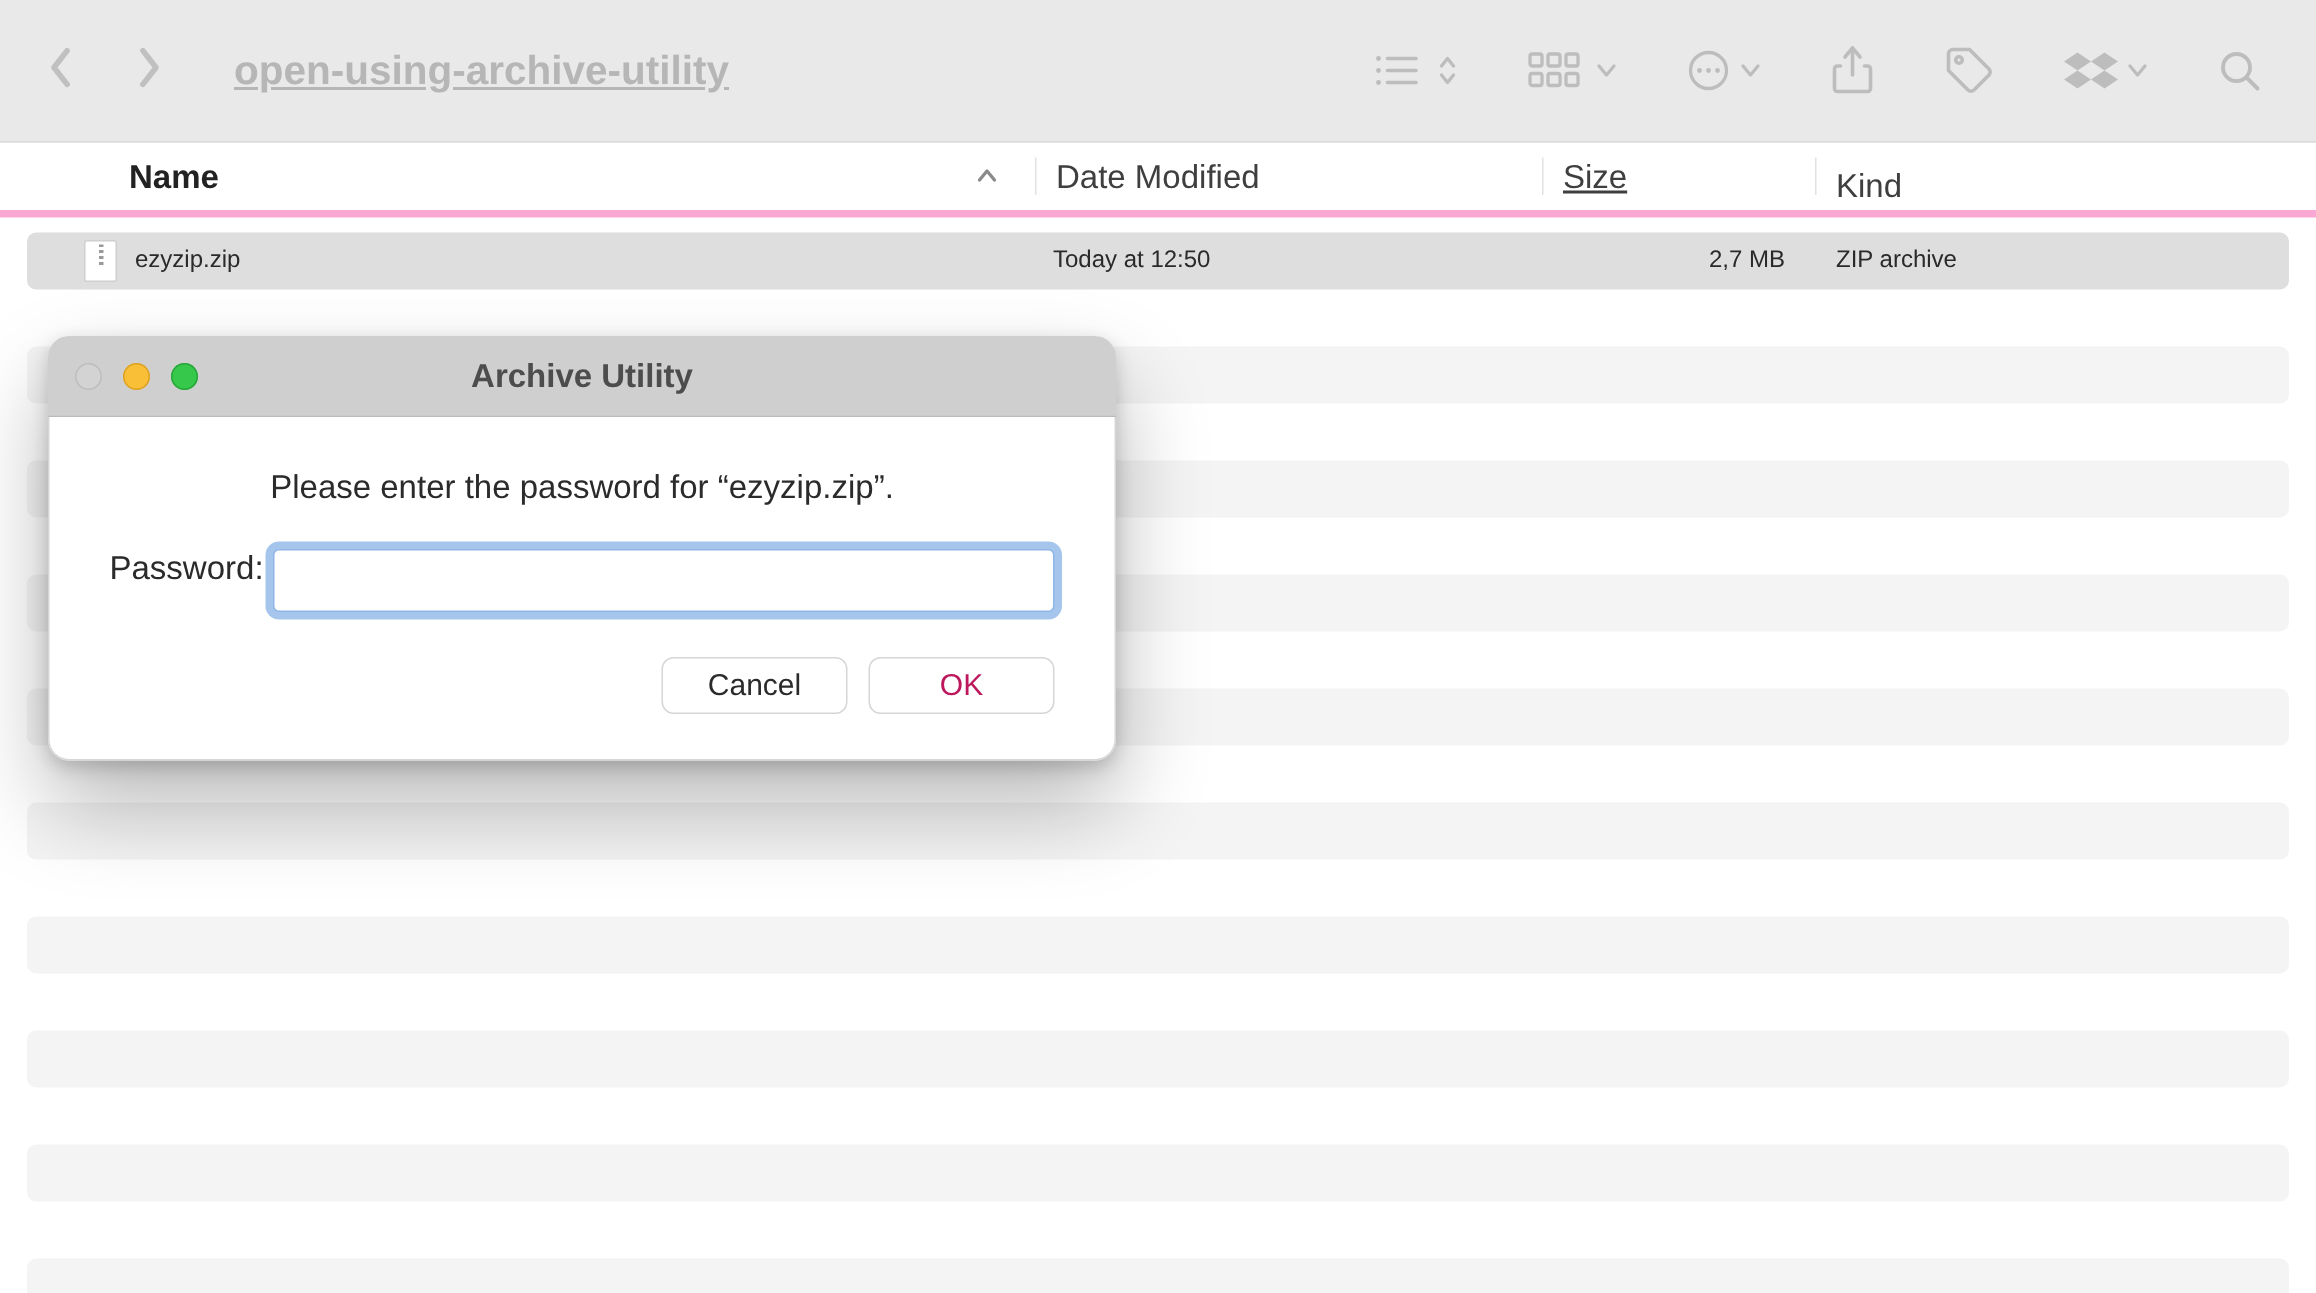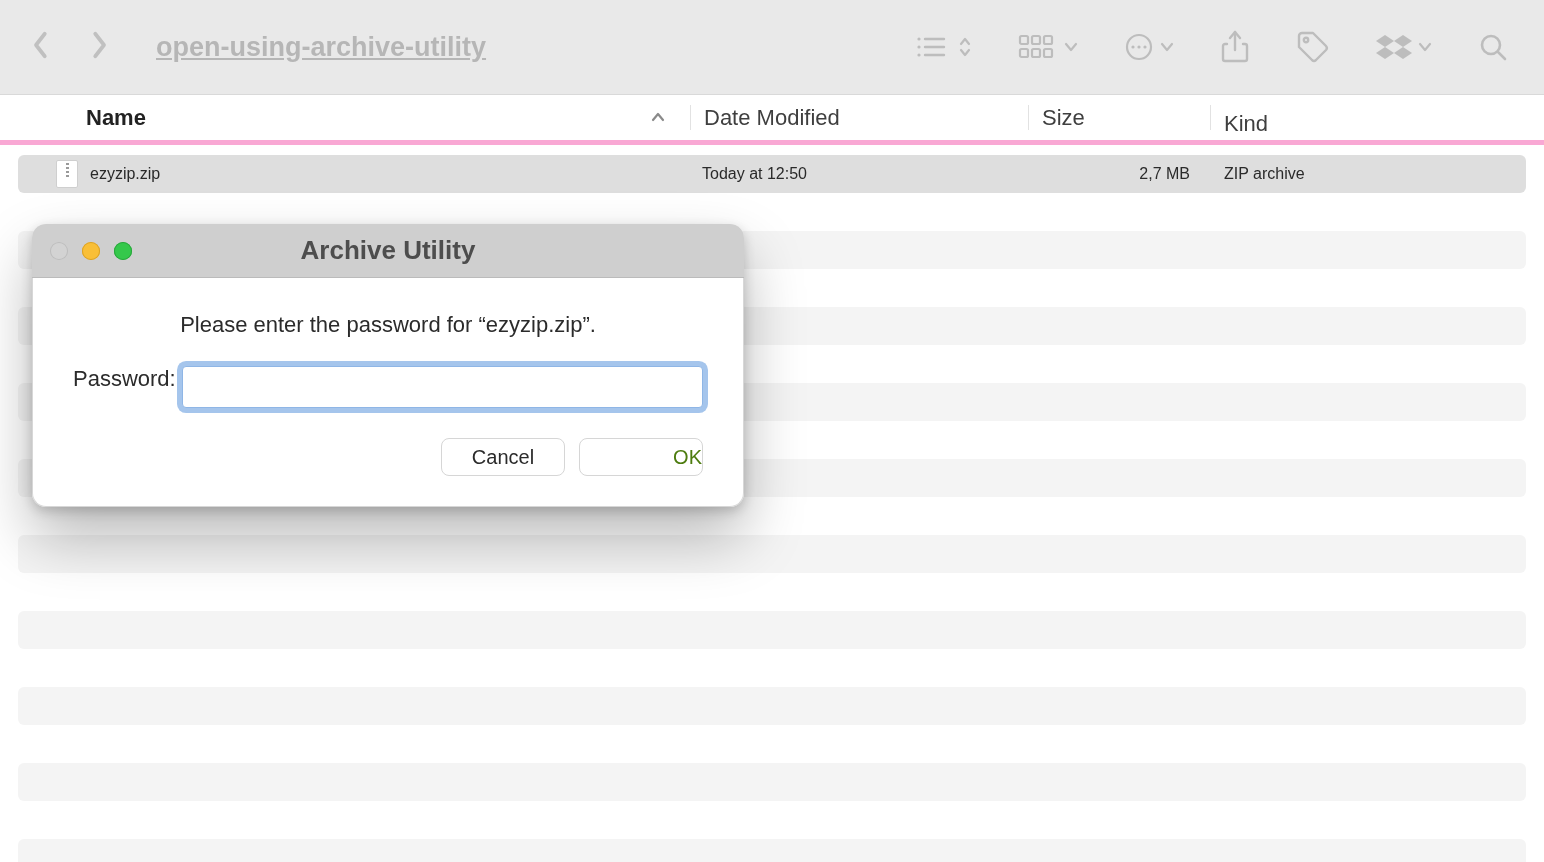--- a/index.html
+++ b/index.html
@@ -43,21 +43,21 @@
     height: 50px;
     display: flex;
     align-items: center;
     font-size: 22px;
     color: #3f3f3f;
     border-bottom: 5px solid #f9a8d4;
     position: relative;
   }
   .col-name { width: 690px; padding-left: 86px; font-weight: 700; color: #222; display:flex; align-items:center; justify-content: space-between; padding-right: 24px;}
   .col-date { width: 338px; padding-left: 14px; }
-  .col-size { width: 182px; padding-left: 14px; }
+  .col-size { width: 182px; padding-left: 14px; text-decoration: underline; }
   .col-kind { flex: 1; padding-left: 14px; margin-top: 12px; }
   .col-sep { position: absolute; top: 10px; bottom: 10px; width: 1px; background: #e2e2e2; }
   .sep1 { left: 690px; }
   .sep2 { left: 1028px; }
   .sep3 { left: 1210px; }
   .sort-arrow svg { width: 16px; height: 16px; }
 
   
   .rows { }
   .row {
@@ -105,21 +105,21 @@
     position: relative;
     border-bottom: 1px solid #bbbbbb;
   }
   .traffic { display:flex; gap: 14px; margin-left: 18px;}
   .dot { width: 18px; height: 18px; border-radius: 50%; }
   .dot.gray { background: #d3d3d3; box-shadow: inset 0 0 0 1px #bdbdbd; }
   .dot.yellow { background: #f9bf37; box-shadow: inset 0 0 0 1px #dba227; }
   .dot.green { background: #35c84b; box-shadow: inset 0 0 0 1px #2aa63c; }
   .modal-title {
     position: absolute; left: 0; right: 0; text-align: center;
-    font-size: 26px; font-weight: 700; color: #4d4d4d;
+    font-size: 22px; font-weight: 700; color: #4d4d4d;
   }
 
   .modal-body {
     background: #ffffff;
     border: 1px solid #d7d7d7;
     border-top: none;
     border-bottom-left-radius: 14px;
     border-bottom-right-radius: 14px;
     padding: 34px 40px 30px 40px;
   }
@@ -141,21 +141,21 @@
   .btn-row { display:flex; justify-content:flex-end; gap: 14px; margin-top: 30px; }
   .btn {
     min-width: 124px; height: 38px;
     border-radius: 8px;
     border: 1px solid #d6d6d6;
     background: #ffffff;
     font-size: 20px;
     color: #2b2b2b;
     cursor: pointer;
   }
-  .btn.disabled { color: #4d7c0f; text-align: right; }
+  .btn.disabled { color: #be185d; }
 </style>
 </head>
 <body>
 
 <div class="toolbar">
   <div class="nav-arrows">
     <span class="nav-arrow">
       <svg viewBox="0 0 16 24" fill="none" stroke="#c0c0c0" stroke-width="3" stroke-linecap="round" stroke-linejoin="round">
           <polyline points="11,3 4,12 11,21"></polyline>
         </svg>

